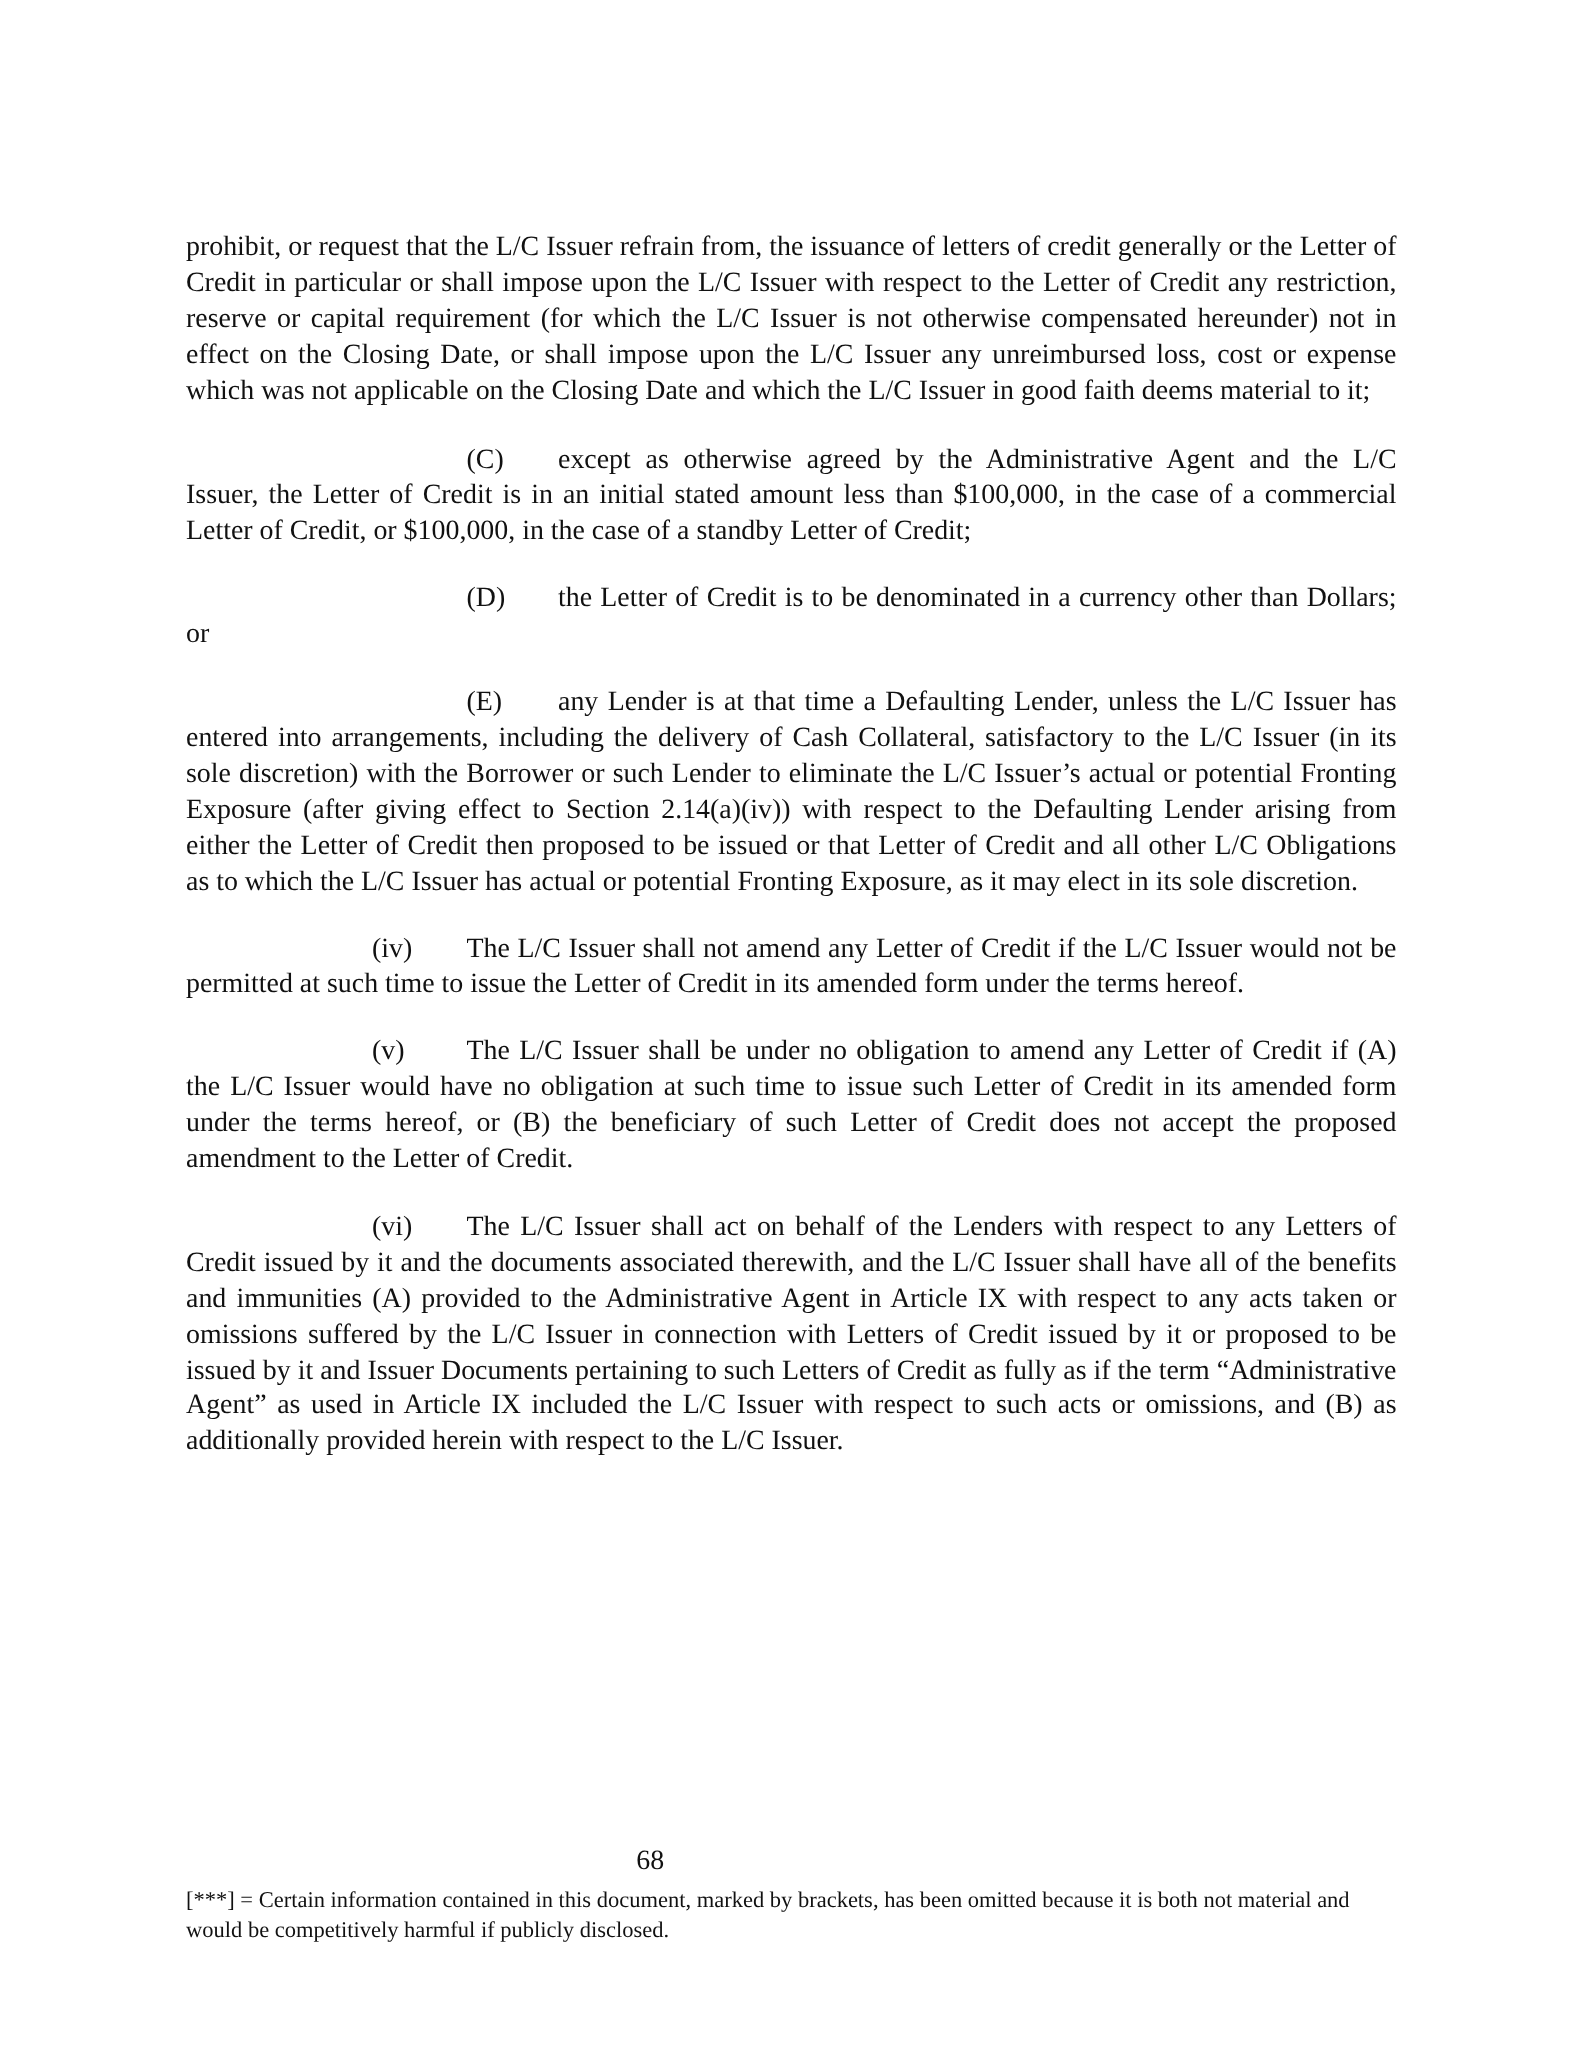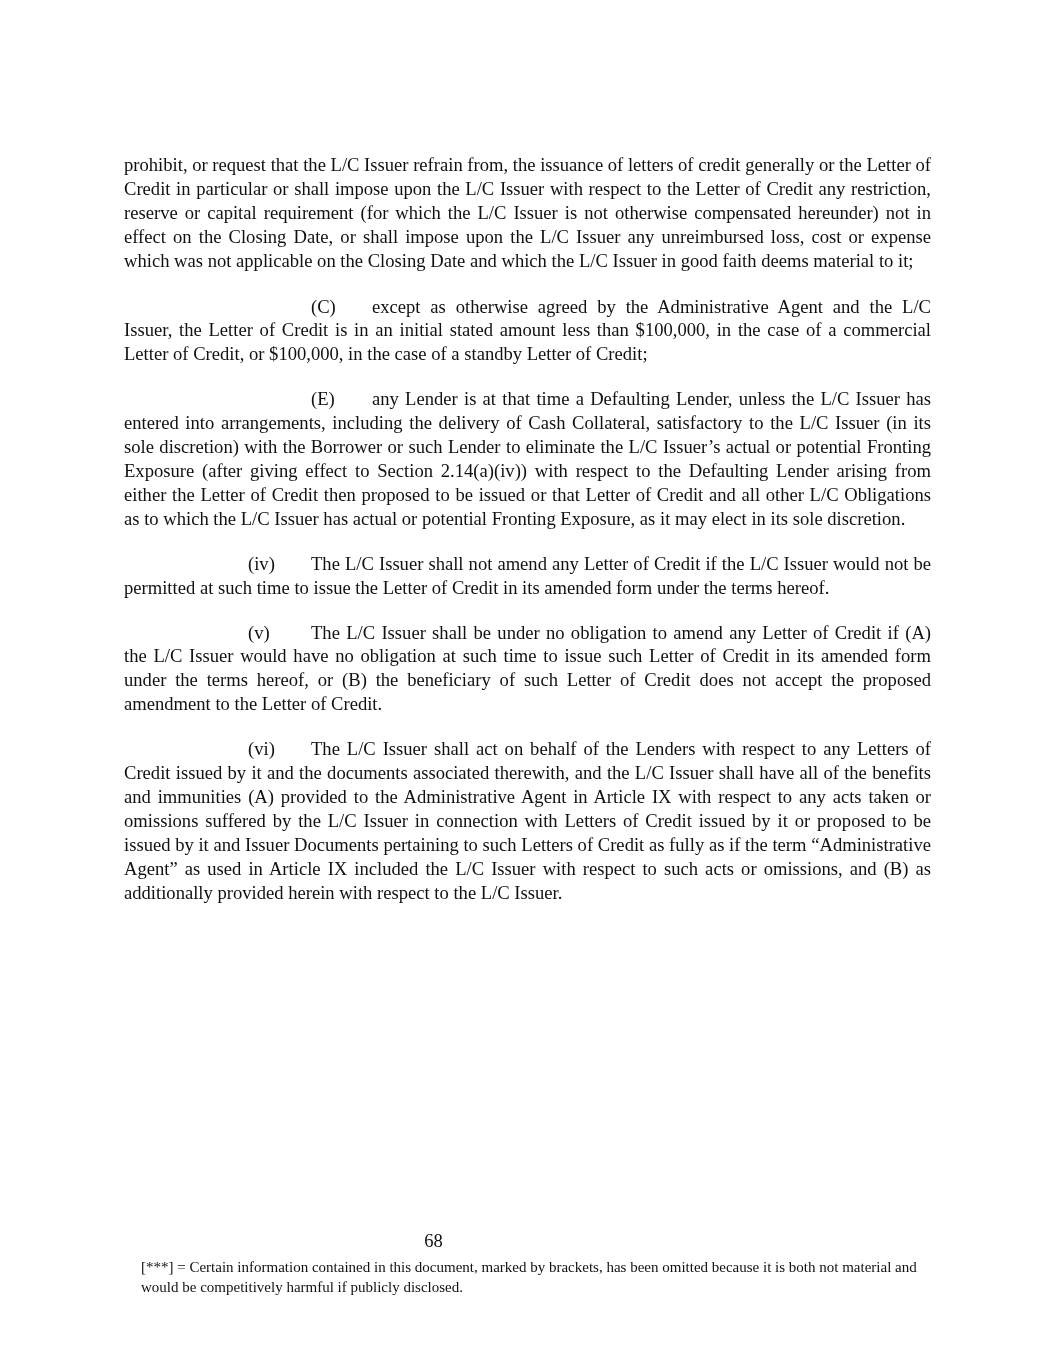--- a/index.html
+++ b/index.html
@@ -51,37 +51,39 @@
       font-size: 18.6px;
       line-height: 24px;
     }
     .footnote {
       position: absolute;
       left: 124px;
       top: 1258px;
       width: 807px;
       font-size: 15px;
       line-height: 19.5px;
-      margin-left: 17px;
     }
   </style>
 </head>
 <body>
 
 <div class="page">
 
   <p class="para first">
     <span>prohibit, or request that the L/C Issuer refrain from, the issuance of letters of credit generally or the Letter of Credit in particular or shall impose upon the L/C Issuer with respect to the Letter of Credit any restriction, reserve or capital requirement (for which the L/C Issuer is not otherwise compensated hereunder) not in effect on the Closing Date, or shall impose upon the L/C Issuer any unreimbursed loss, cost or expense which was not applicable on the Closing Date and which the L/C Issuer in good faith deems material to it;</span>
   </p>
 
 
   <p class="para lvl2">
     <span class="label">(C)</span><span>except as otherwise agreed by the Administrative Agent and the L/C Issuer, the Letter of Credit is in an initial stated amount less than $100,000, in the case of a commercial Letter of Credit, or $100,000, in the case of a standby Letter of Credit;</span>
   </p>
 
+  <p class="para lvl2">
+    <span class="label">(D)</span><span>the Letter of Credit is to be denominated in a currency other than Dollars; or</span>
+  </p>
 
   <p class="para lvl2">
     <span class="label">(E)</span><span>any Lender is at that time a Defaulting Lender, unless the L/C Issuer has entered into arrangements, including the delivery of Cash Collateral, satisfactory to the L/C Issuer (in its sole discretion) with the Borrower or such Lender to eliminate the L/C Issuer’s actual or potential Fronting Exposure (after giving effect to Section 2.14(a)(iv)) with respect to the Defaulting Lender arising from either the Letter of Credit then proposed to be issued or that Letter of Credit and all other L/C Obligations as to which the L/C Issuer has actual or potential Fronting Exposure, as it may elect in its sole discretion.</span>
   </p>
 
   <p class="para lvl1">
     <span class="label">(iv)</span><span>The L/C Issuer shall not amend any Letter of Credit if the L/C Issuer would not be permitted at such time to issue the Letter of Credit in its amended form under the terms hereof.</span>
   </p>
 
   <p class="para lvl1">

